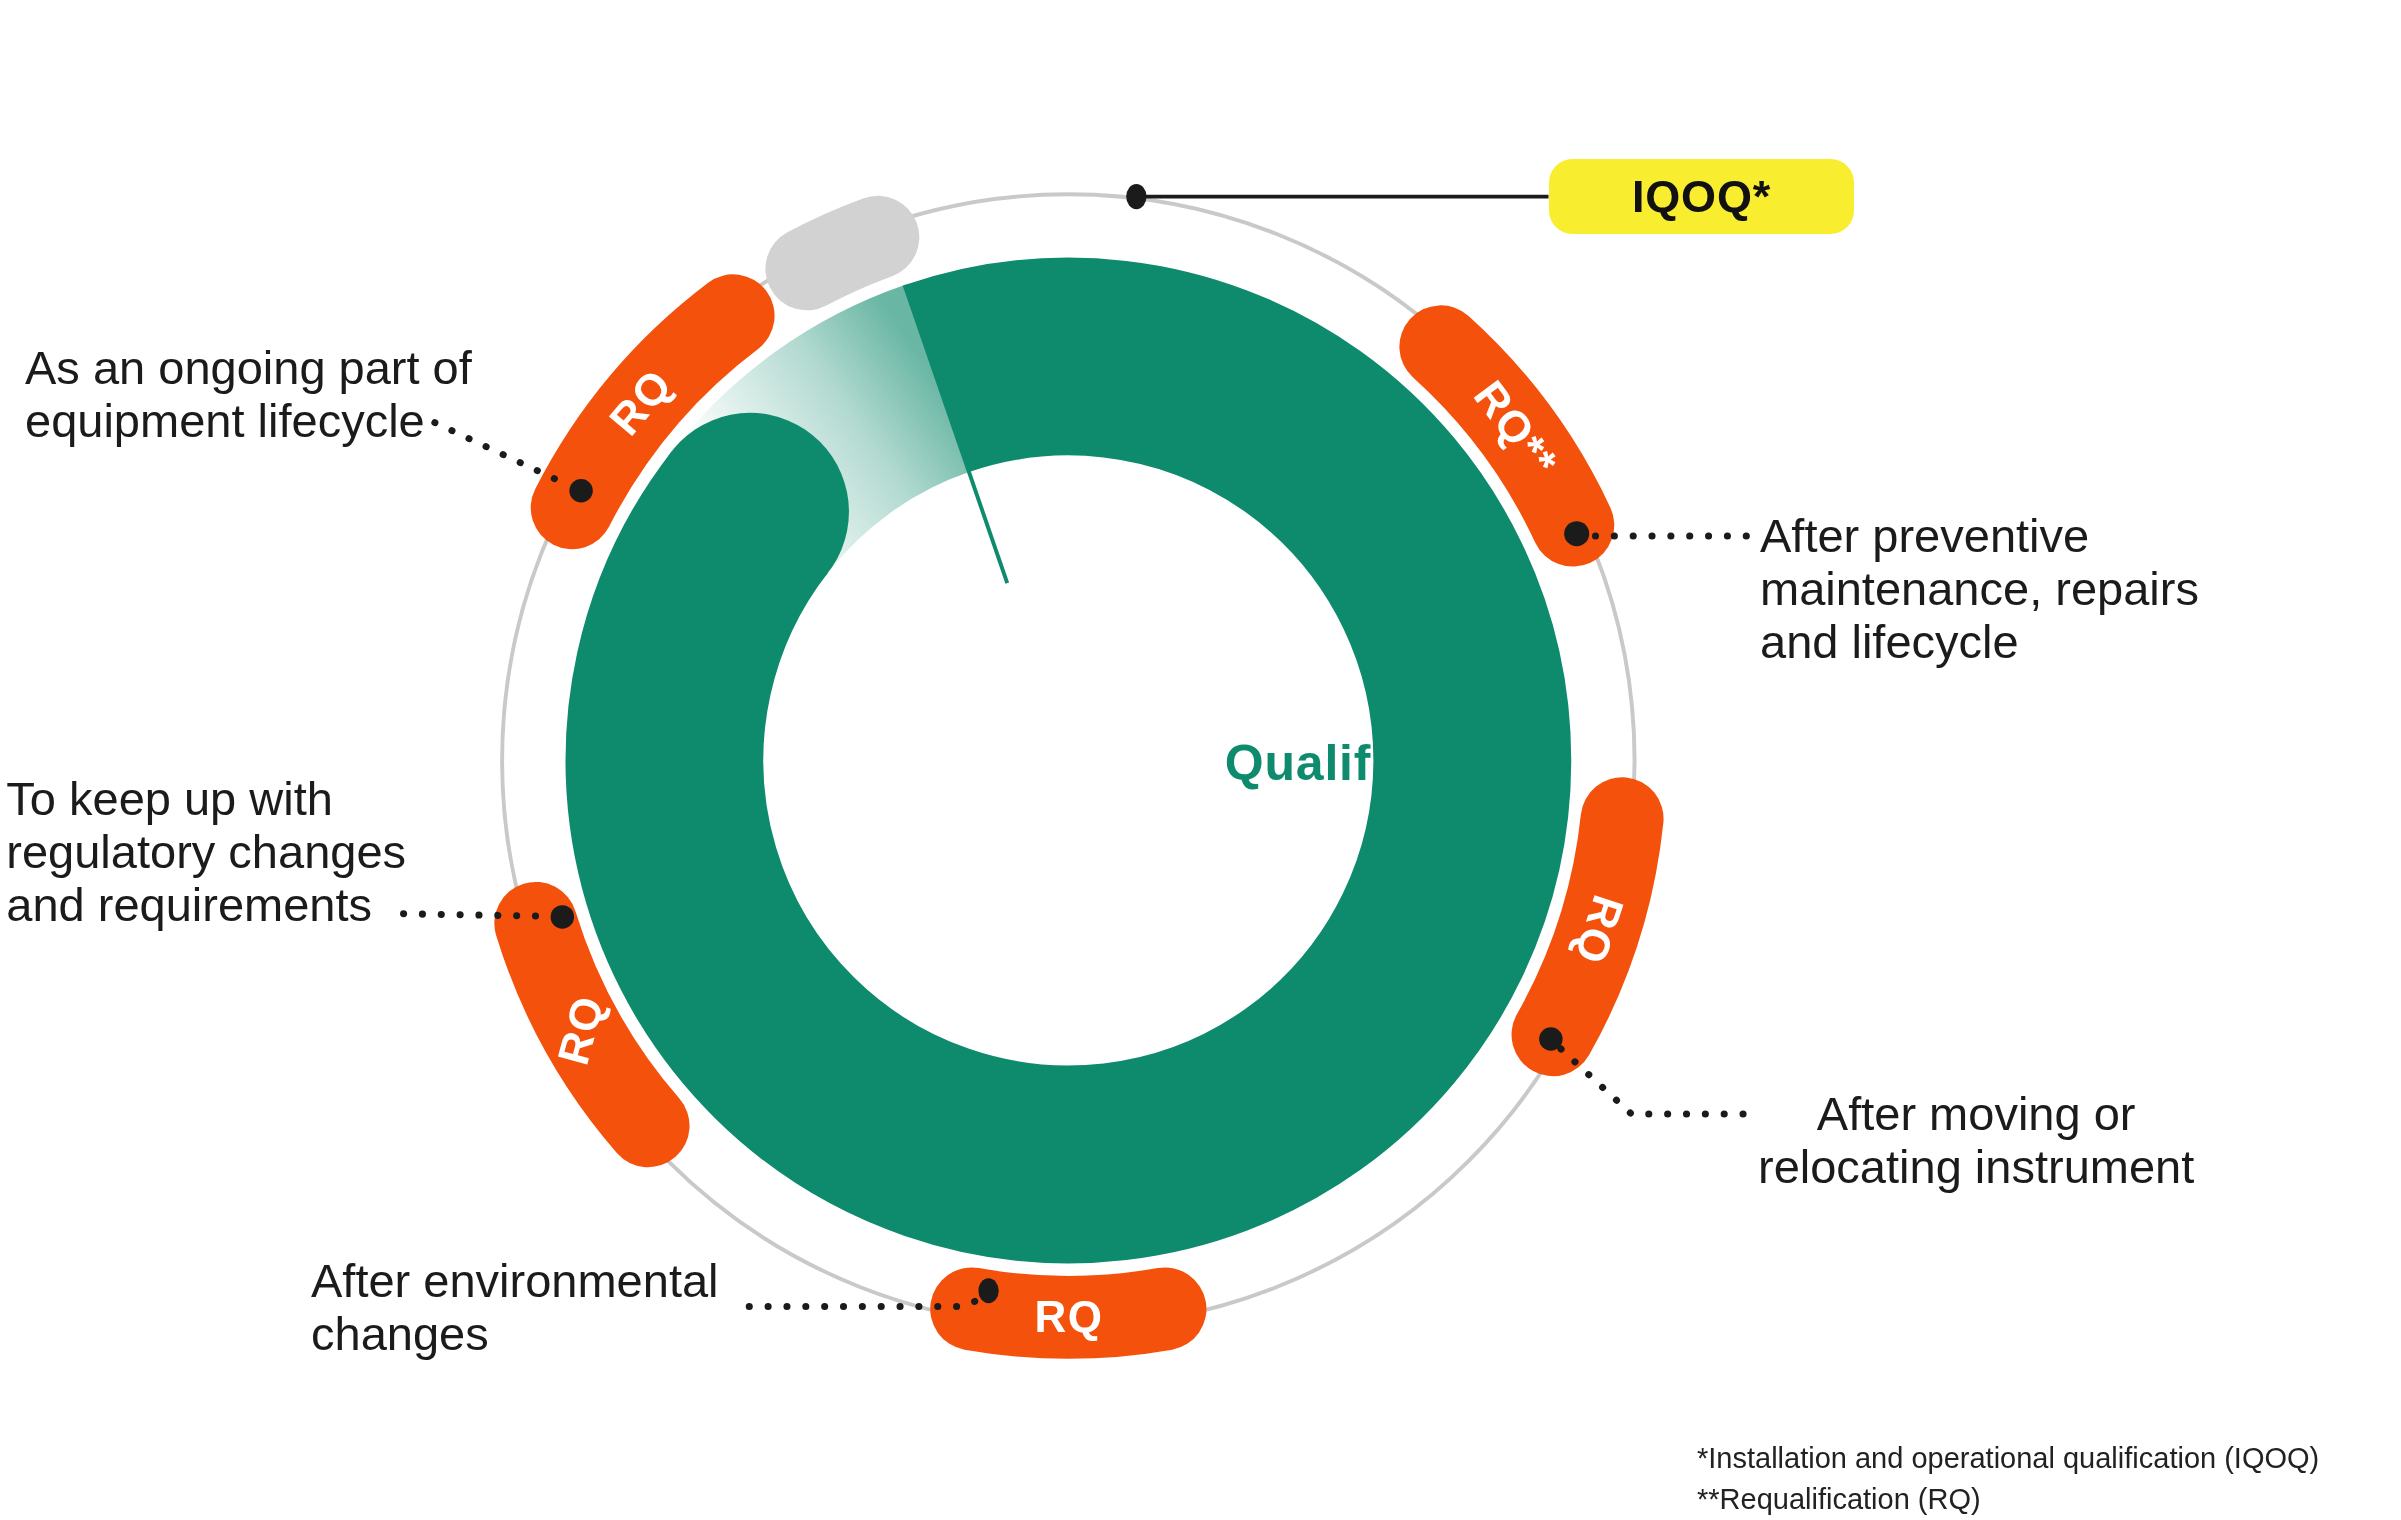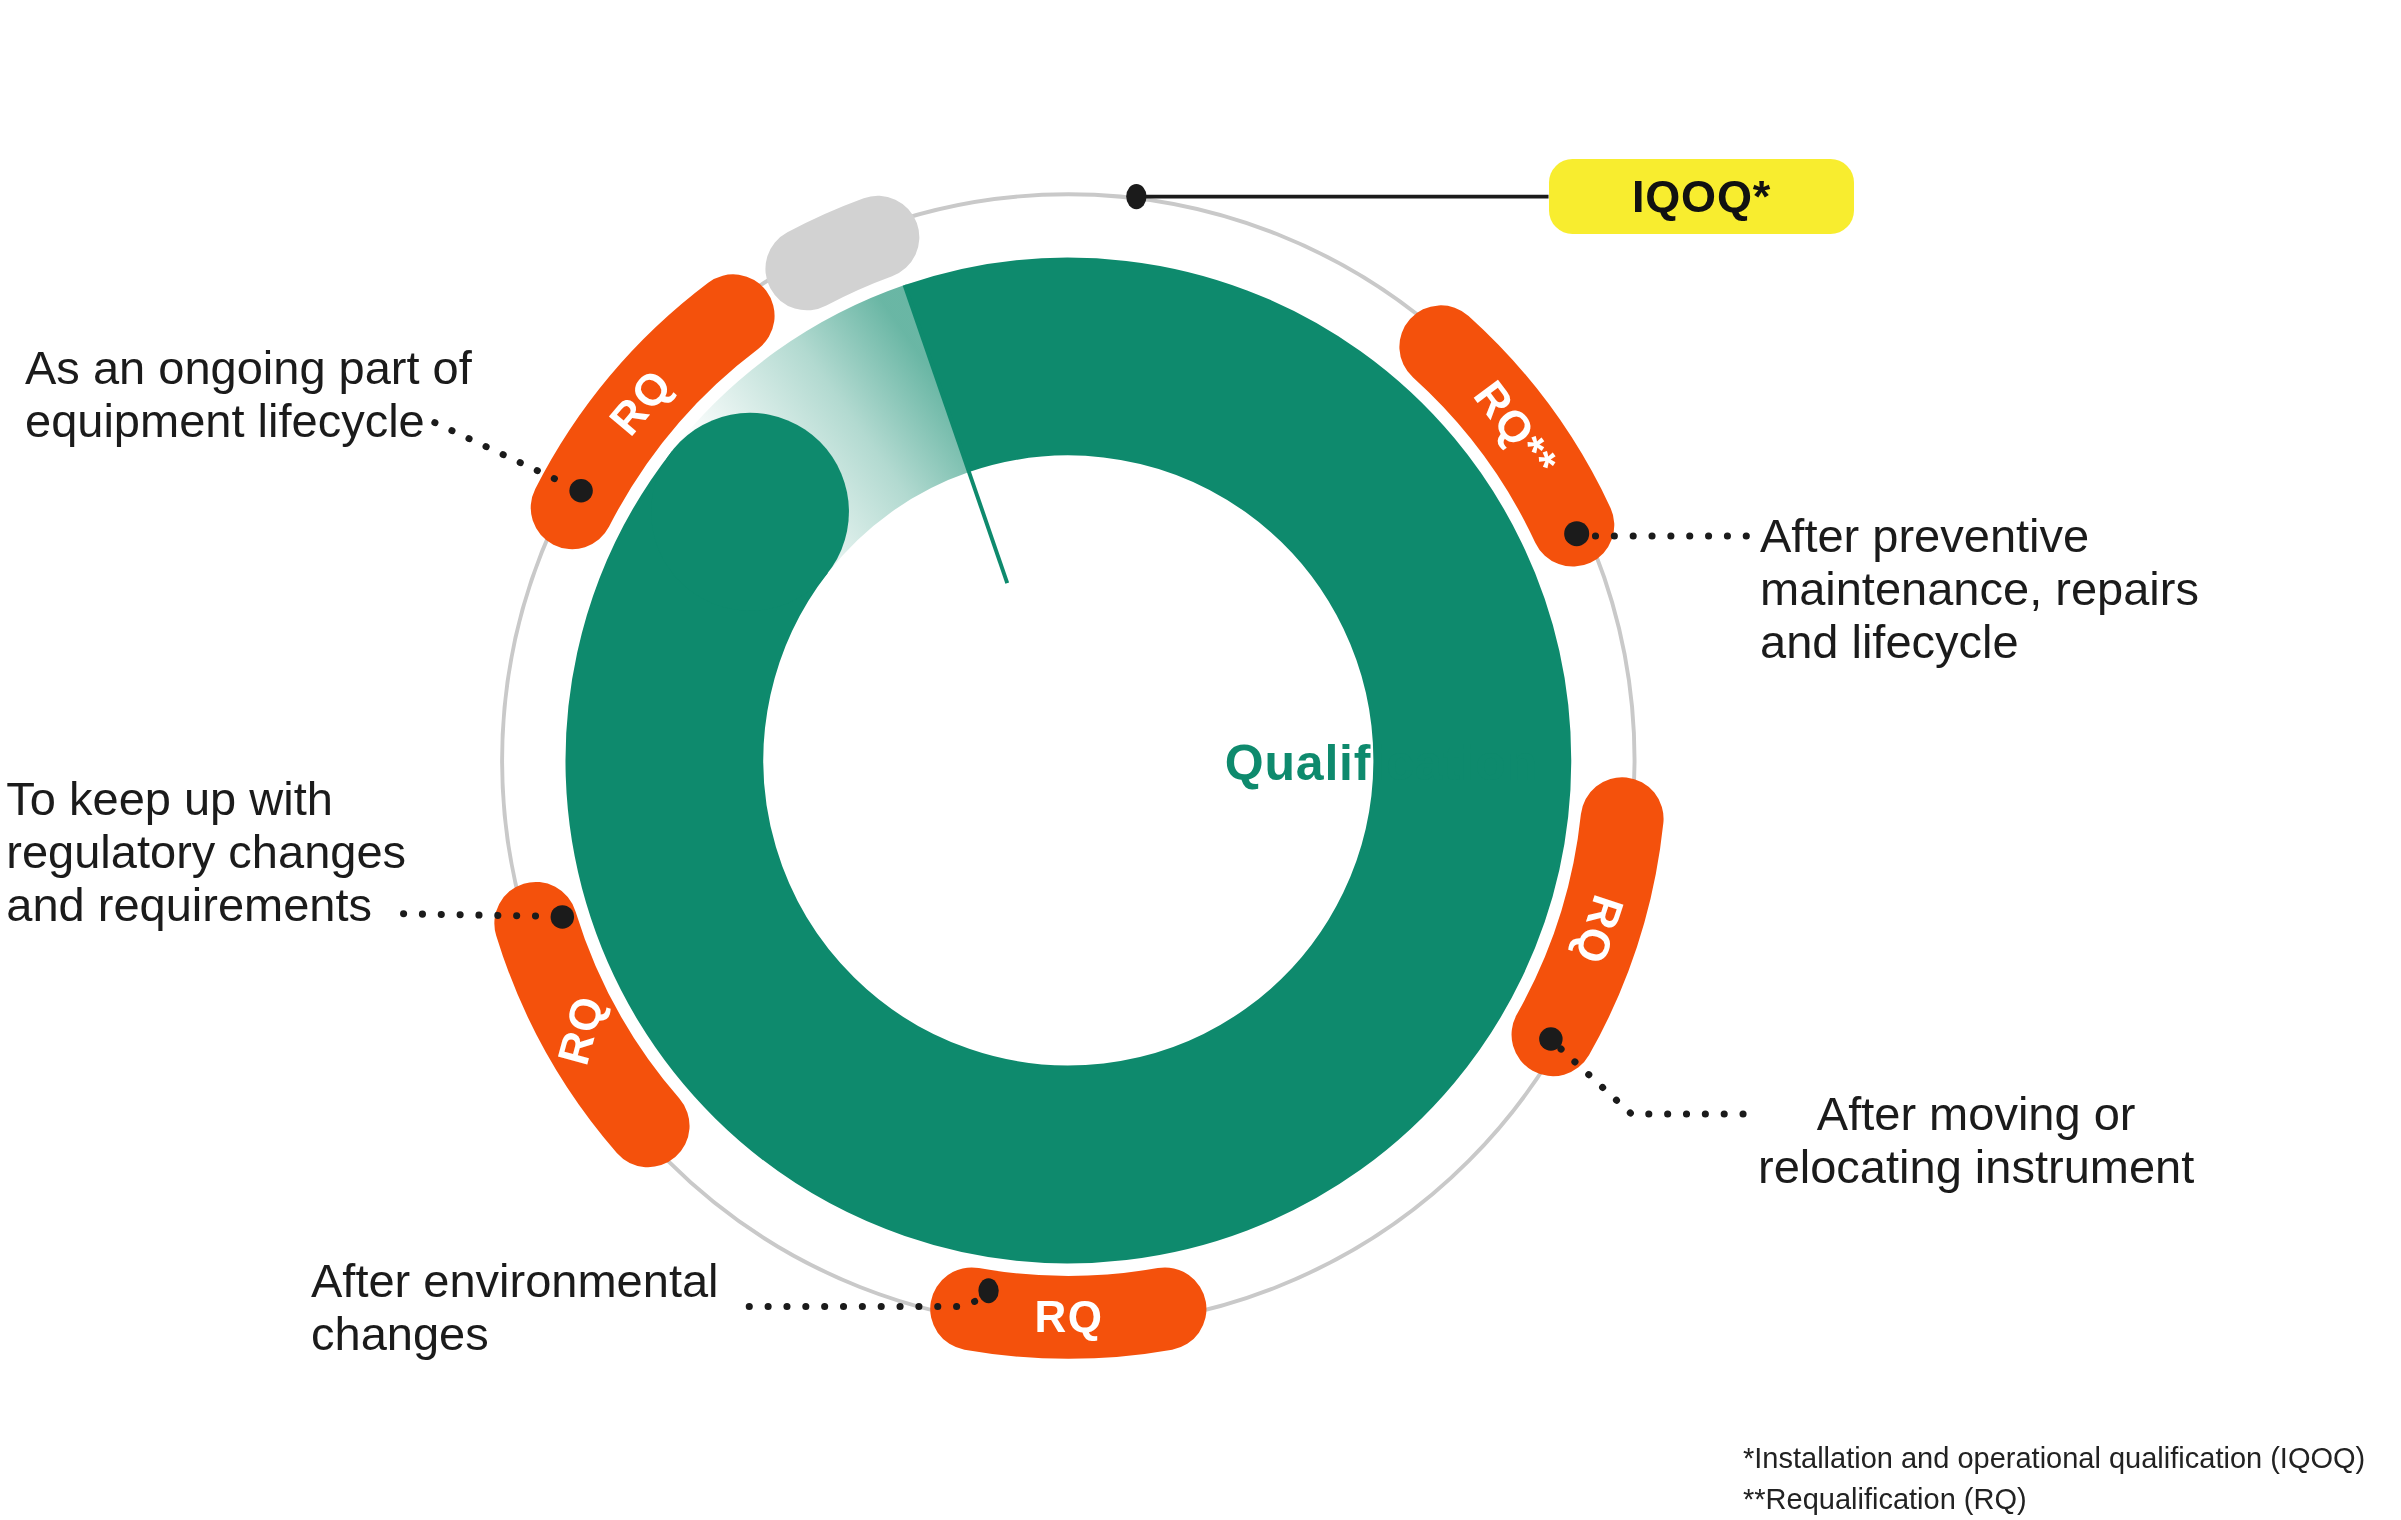--- a/index.html
+++ b/index.html
@@ -39,21 +39,21 @@
     position:absolute;color:#ffffff;font-weight:bold;font-size:44px;letter-spacing:1.6px;
     white-space:nowrap;transform-origin:center center;
   }
   .rq-top-left {left:641px; top:402px; transform:translate(-50%,-50%) rotate(-50deg);}
   .rq-top-right{left:1516px;top:429px; transform:translate(-50%,-50%) rotate(53deg);}
   .rq-right    {left:1599px;top:930px;transform:translate(-50%,-50%) rotate(108deg);}
   .rq-bottom   {left:1069px;top:1317px;transform:translate(-50%,-50%);}
   .rq-left     {left:581px; top:1030px;transform:translate(-50%,-50%) rotate(-75deg);}
   .footnotes{
     position:absolute;left:1697px;top:1438px;font-size:29px;line-height:41px;
-    color:#222222;font-weight:normal;margin-left:46px;
+    color:#222222;font-weight:normal;
   }
 </style>
 </head>
 <body>
 
 <div class="stage">
 
   <svg class="art" width="2401" height="1521" viewBox="0 0 3070 1944">
     <defs>
       <linearGradient id="tailFade" gradientUnits="userSpaceOnUse" x1="959" y1="654" x2="1198" y2="484">

